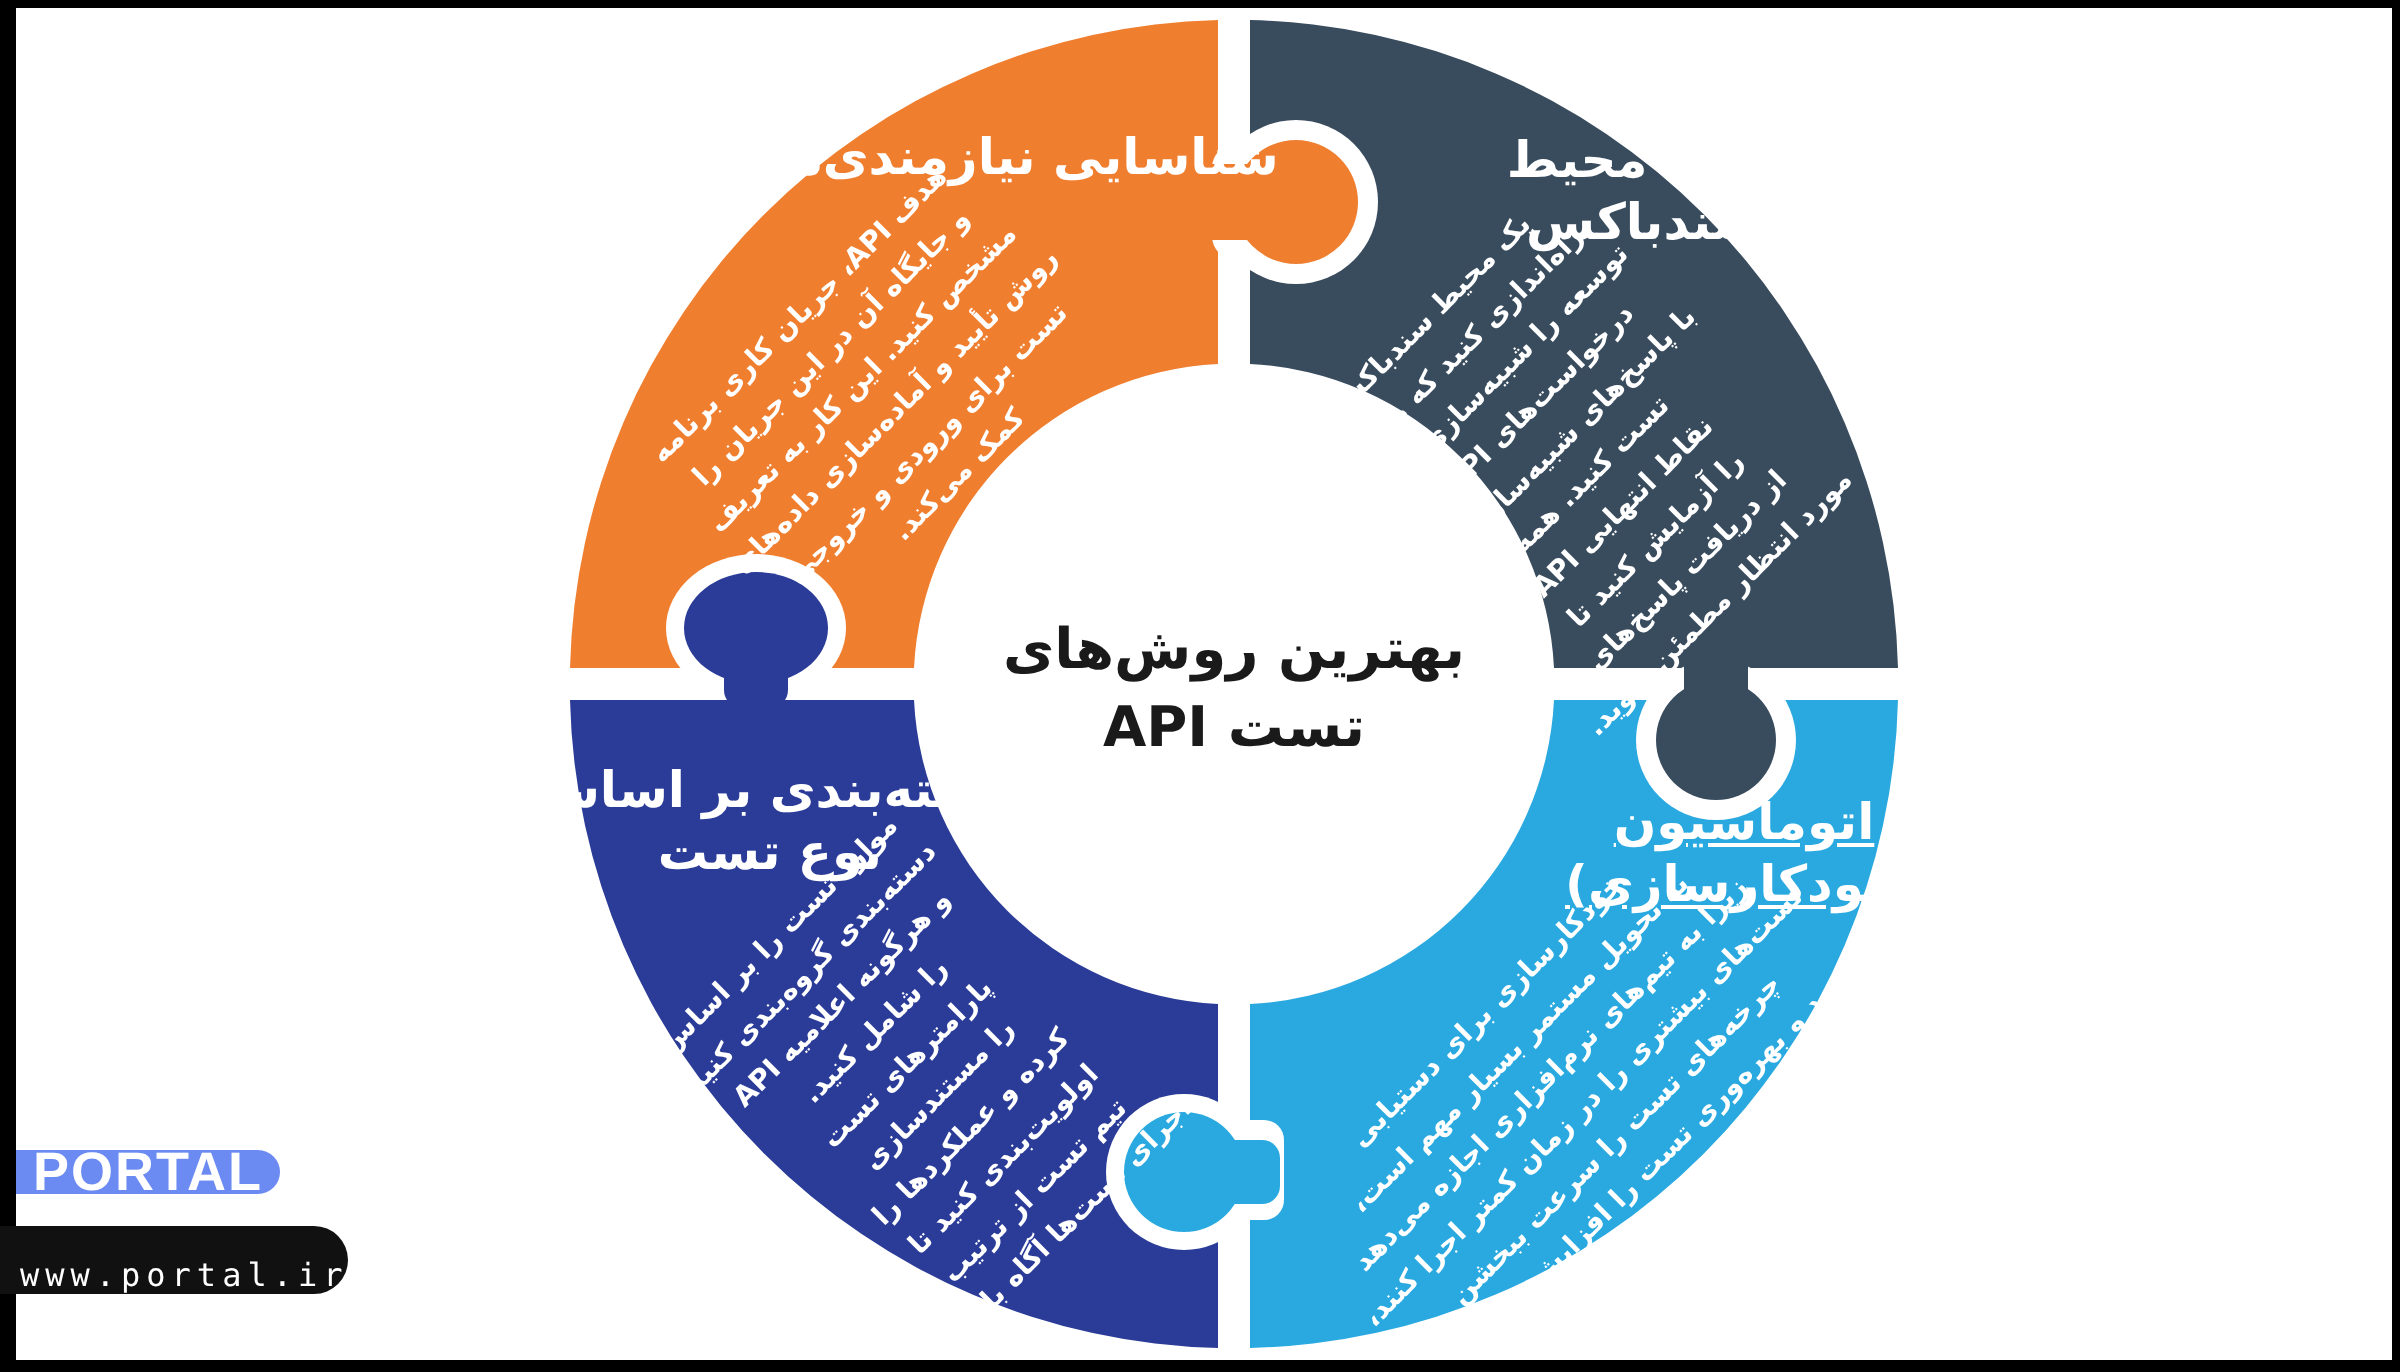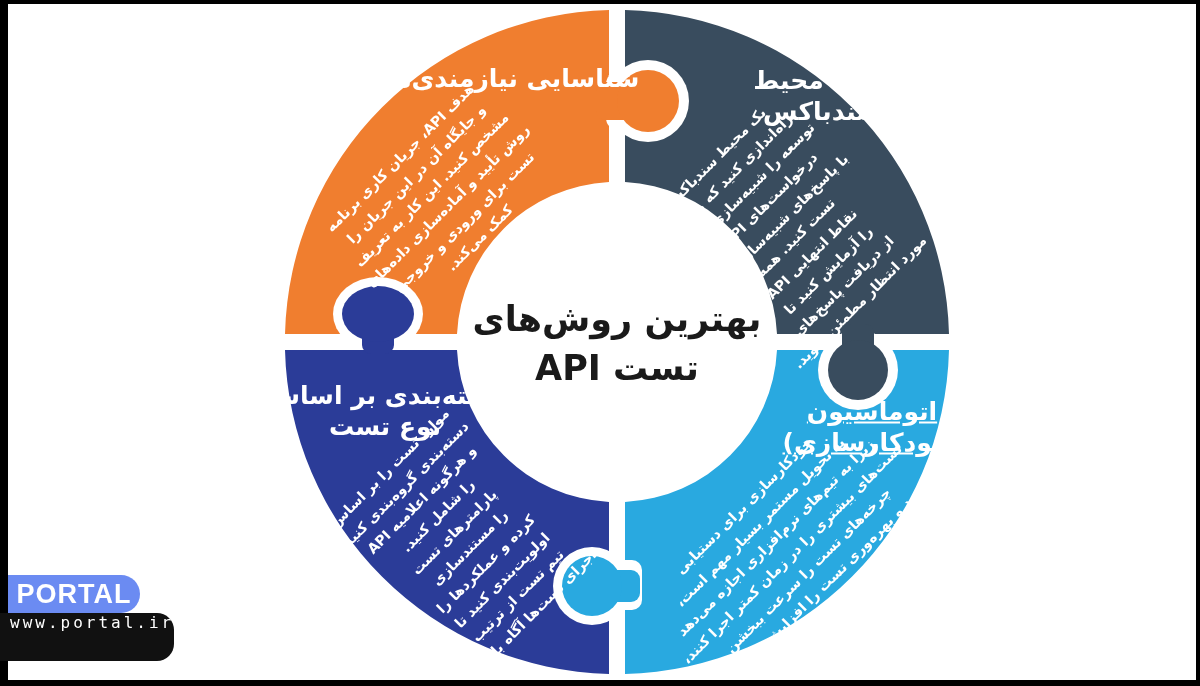--- a/index.html
+++ b/index.html
@@ -4,28 +4,28 @@
 <style>
   html,body{margin:0;padding:0;background:#fff;}
   .frame{position:relative;width:1200px;height:686px;background:#fff;overflow:hidden;
          font-family:"DejaVu Sans",sans-serif;}
   .layer{position:absolute;left:0;top:0;width:1200px;height:686px;}
   .txt{position:absolute;color:#fff;direction:rtl;text-align:center;white-space:pre-line;}
   .piece-title{font-weight:700;font-size:25px;line-height:1.22;transform:translate(-50%,-50%);}
   .piece-body{font-weight:700;font-size:14px;line-height:1.62;
               transform:translate(-50%,-50%) rotate(-45deg);}
   .center-title{position:absolute;left:617px;top:344px;transform:translate(-50%,-50%);
-                direction:rtl;text-align:center;font-weight:700;font-size:35px;line-height:1.4;
+                direction:rtl;text-align:center;font-weight:700;font-size:28px;line-height:1.4;
                 white-space:pre-line;}
-  .brand-pill{position:absolute;left:8px;top:575px;width:132px;height:38px;
+  .brand-pill{position:absolute;left:8px;top:575px;width:132px;height:22px;
               border-radius:0 19px 19px 0;display:flex;align-items:center;justify-content:center;}
   .brand-text{color:#fff;font-weight:700;font-size:27px;letter-spacing:1px;
               font-family:"Liberation Sans","DejaVu Sans",sans-serif;}
-  .url-pill{position:absolute;left:0;top:613px;width:174px;height:48px;
-            border-radius:0 17px 17px 0;display:flex;align-items:flex-start;}
+  .url-pill{position:absolute;left:0;top:613px;width:174px;height:34px;
+            border-radius:0 17px 17px 0;display:flex;align-items:flex-end;}
   .url-text{color:#fff;font-size:16px;letter-spacing:3px;padding-left:10px;direction:ltr;
             font-family:"DejaVu Sans Mono","DejaVu Sans",sans-serif;}
 </style>
 </head>
 <body>
 
 <div class="frame" style="background: rgb(255, 255, 255);">
 
   <svg class="layer" viewBox="0 0 1200 686">
 

